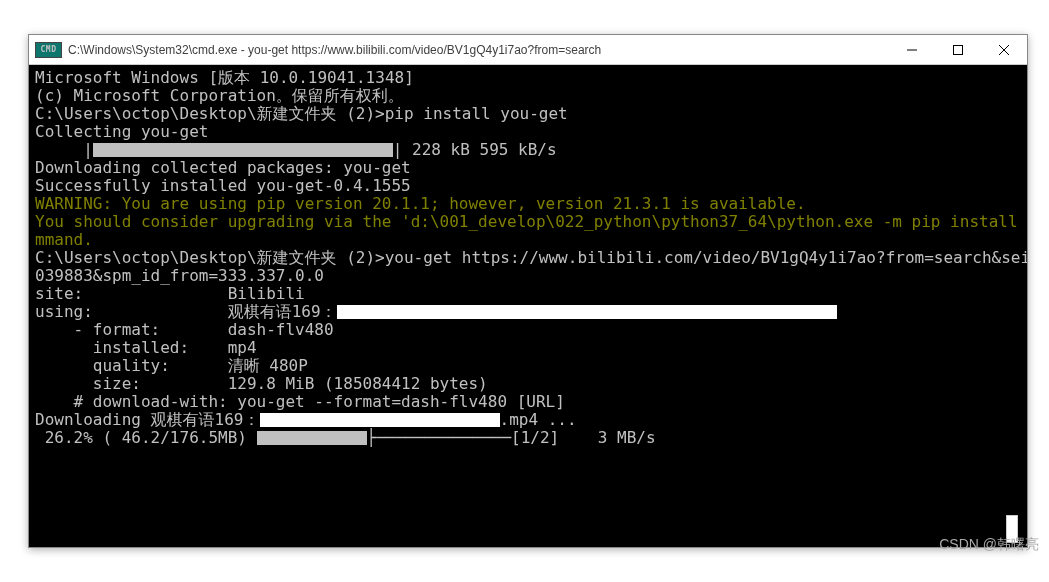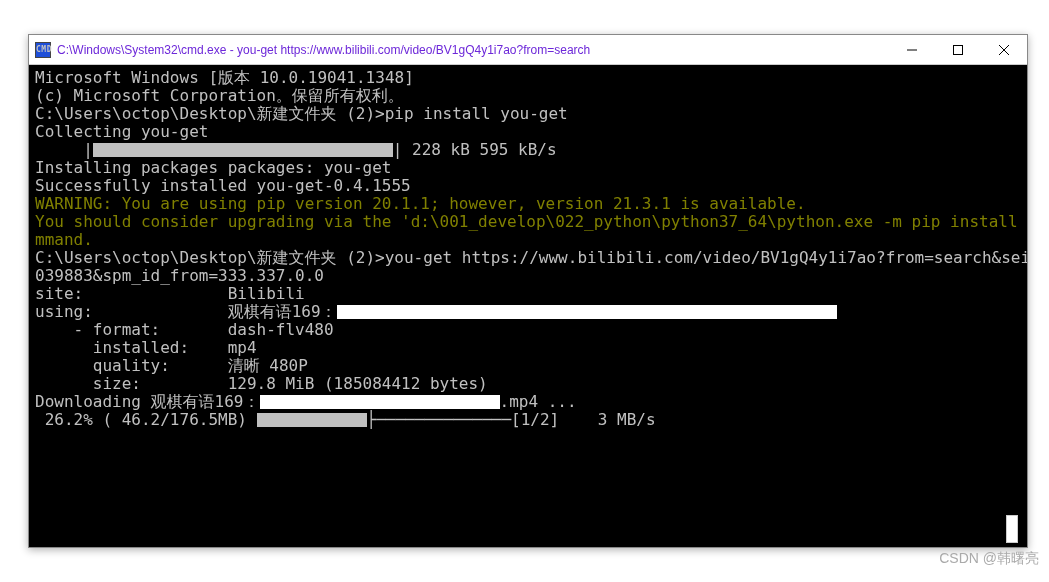--- a/index.html
+++ b/index.html
@@ -21,33 +21,33 @@
 }
 .title-bar {
   height:30px;
   background:#fff;
   border-bottom:1px solid #ccc;
   display:flex;
   align-items:center;
   padding:0 0 0 6px;
 }
 .cmd-icon {
-  width:16px; height:16px;
-  background:#1d4ed8;
+  width:27px; height:16px;
+  background:#0f766e;
   border:1px solid #444;
   color:#c0c0c0;
   font:700 8px/14px monospace;
   text-align:center;
   margin-right:6px;
   letter-spacing:0.5px;
 }
 .title-text {
   flex:1;
   font:400 12px/30px "Segoe UI",Tahoma,sans-serif;
-  color:#6d28d9;
+  color:#404040;
   white-space:nowrap;
   overflow:hidden;
 }
 .win-btns { display:flex; height:100%; }
 .win-btn {
   width:46px;
   display:flex; align-items:center; justify-content:center;
 }
 .win-btn svg { width:10px; height:10px; stroke:#000; stroke-width:1; fill:none; }
 .terminal {
@@ -79,21 +79,21 @@
 }
 .scroll-frag {
   position:absolute;
   right:9px; bottom:4px;
   width:12px; height:28px;
   background:#fff;
   border:1px solid #ccc;
 }
 .watermark {
   position:absolute;
-  right:10px; bottom:14px;
+  right:10px; bottom:28px;
   font:400 14px "Microsoft YaHei","SimSun",sans-serif;
   color:#aaa;
 }
 </style>
 </head>
 <body>
 
 <div class="outer-frame">
 
   <div class="title-bar">
@@ -118,34 +118,35 @@
     </div>
   </div>
 
   <div class="terminal">
     <div class="line">Microsoft Windows [版本 10.0.19041.1348]</div>
     <div class="line">(c) Microsoft Corporation。保留所有权利。</div>
     <div class="line"></div>
     <div class="line">C:\Users\octop\Desktop\新建文件夹 (2)&gt;pip install you-get</div>
     <div class="line">Collecting you-get</div>
     <div class="line"><span>     |</span><span class="progress-box" style="width:300px"></span><span>| 228 kB 595 kB/s</span></div>
-    <div class="line">Installing packages packages: you-get</div>
+    <div class="line">Downloading collected packages: you-get</div>
     <div class="line">Successfully installed you-get-0.4.1555</div>
     <div class="line warn">WARNING: You are using pip version 20.1.1; however, version 21.3.1 is available.</div>
     <div class="line warn">You should consider upgrading via the 'd:\001_develop\022_python\python37_64\python.exe -m pip install --upgrade pip' co</div>
     <div class="line warn">mmand.</div>
     <div class="line"></div>
     <div class="line">C:\Users\octop\Desktop\新建文件夹 (2)&gt;you-get https://www.bilibili.com/video/BV1gQ4y1i7ao?from=search&amp;seid=6845651611017</div>
     <div class="line">039883&amp;spm_id_from=333.337.0.0</div>
     <div class="line">site:               Bilibili</div>
     <div class="line"><span>using:              观棋有语169：</span><span class="redacted" style="width:500px"></span></div>
     <div class="line">    - format:       dash-flv480</div>
     <div class="line">      installed:    mp4</div>
     <div class="line">      quality:      清晰 480P</div>
     <div class="line">      size:         129.8 MiB (185084412 bytes)</div>
+    <div class="line">    # download-with: you-get --format=dash-flv480 [URL]</div>
     <div class="line"></div>
     <div class="line"><span>Downloading 观棋有语169：</span><span class="redacted" style="width:240px"></span><span>.mp4 ...</span></div>
     <div class="line"><span> 26.2% ( 46.2/176.5MB) </span><span class="progress-box" style="width:110px"></span><span>├──────────────</span><span>[1/2]    3 MB/s</span></div>
   </div>
 
   <div class="scroll-frag"></div>
 </div>
 
 <div class="watermark">CSDN @韩曙亮</div>
 

